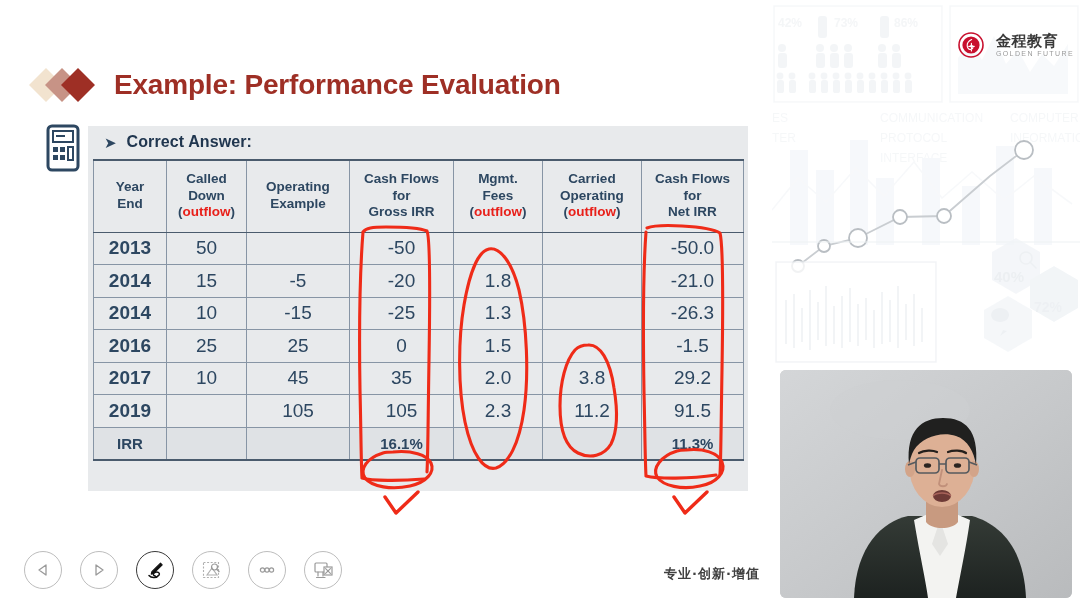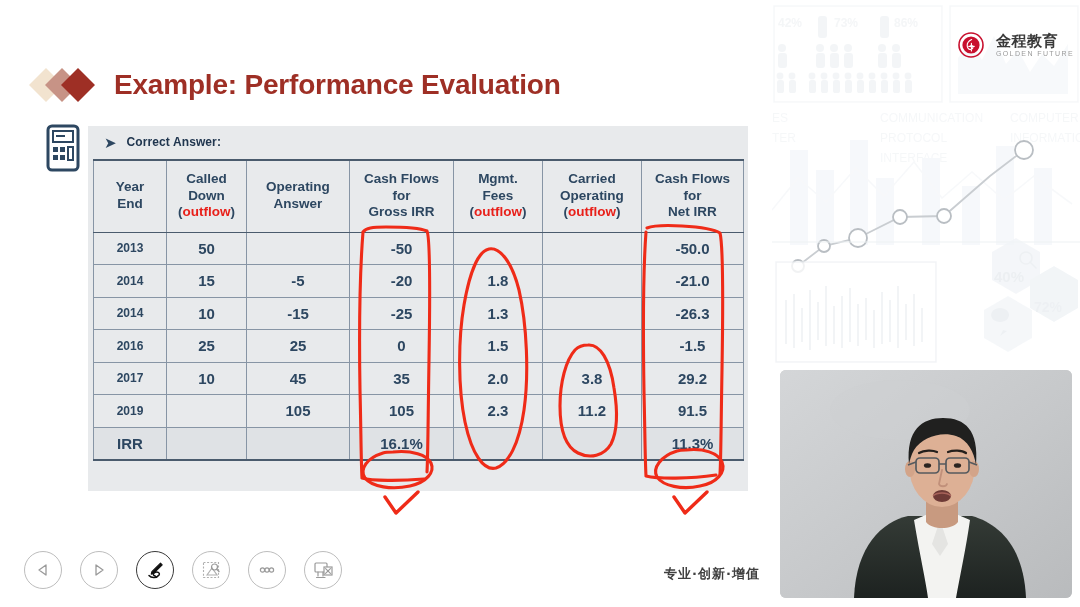--- a/index.html
+++ b/index.html
@@ -35,21 +35,21 @@
   .content-card {
     position: absolute; left: 88px; top: 126px;
     width: 660px; height: 365px;
     background: #e8eaec;
   }
   .answer-bar {
     height: 32px; display: flex; align-items: center; gap: 10px;
     padding-left: 16px; background: #e8eaec;
   }
   .arrow-bullet { color: #2d4761; font-size: 15px; line-height: 1; }
-  .answer-label { font-size: 12px; font-weight: bold; color: #20364f; letter-spacing: 0.1px; }
+  .answer-label { font-size: 16px; font-weight: bold; color: #20364f; letter-spacing: 0.1px; }
 
   
   table.irr-table {
     position: absolute; left: 5px; top: 33px;
     width: 650px;
     border-collapse: collapse;
     background: #14b8a6;
     table-layout: fixed;
   }
   table.irr-table th, table.irr-table td {
@@ -61,26 +61,26 @@
   table.irr-table thead th {
     border-top: 2px solid #4a5b6d;
     border-bottom: 1px solid #4a5b6d;
     font-size: 13.5px; font-weight: bold;
     line-height: 1.22;
     padding: 7px 2px 8px 2px;
     height: 72px;
     vertical-align: middle;
   }
   table.irr-table tbody td {
-    font-size: 15px;
+    font-size: 19px;
     height: 32.5px;
     padding: 0;
-    font-weight: bold;
-  }
-  table.irr-table tbody td.yr { font-weight: bold; font-size: 12px; }
+    font-weight: normal;
+  }
+  table.irr-table tbody td.yr { font-weight: bold; font-size: 19px; }
   table.irr-table tbody tr.irr-row td { font-weight: bold; font-size: 15px; background: #dfe2e5; }
   table.irr-table tbody tr.irr-row td.yr { font-weight: bold; margin-top: 6px; }
   table.irr-table tbody tr:last-child td { border-bottom: 2px solid #4a5b6d; }
   .outflow { color: #e8201a; }
 
   
   col.c0 { width: 73px; }
   col.c1 { width: 80px; }
   col.c2 { width: 103px; }
   col.c3 { width: 104px; }
@@ -189,21 +189,21 @@
                 <div>Year</div>
                 <div>End</div>
               </th>
               <th>
                 <div>Called</div>
                 <div>Down</div>
                 <div>(<span class="outflow">outflow</span>)</div>
               </th>
               <th>
                 <div>Operating</div>
-                <div>Answer</div>
+                <div>Example</div>
               </th>
               <th>
                 <div>Cash Flows</div>
                 <div>for</div>
                 <div>Gross IRR</div>
               </th>
               <th>
                 <div>Mgmt.</div>
                 <div>Fees</div>
                 <div>(<span class="outflow">outflow</span>)</div>

